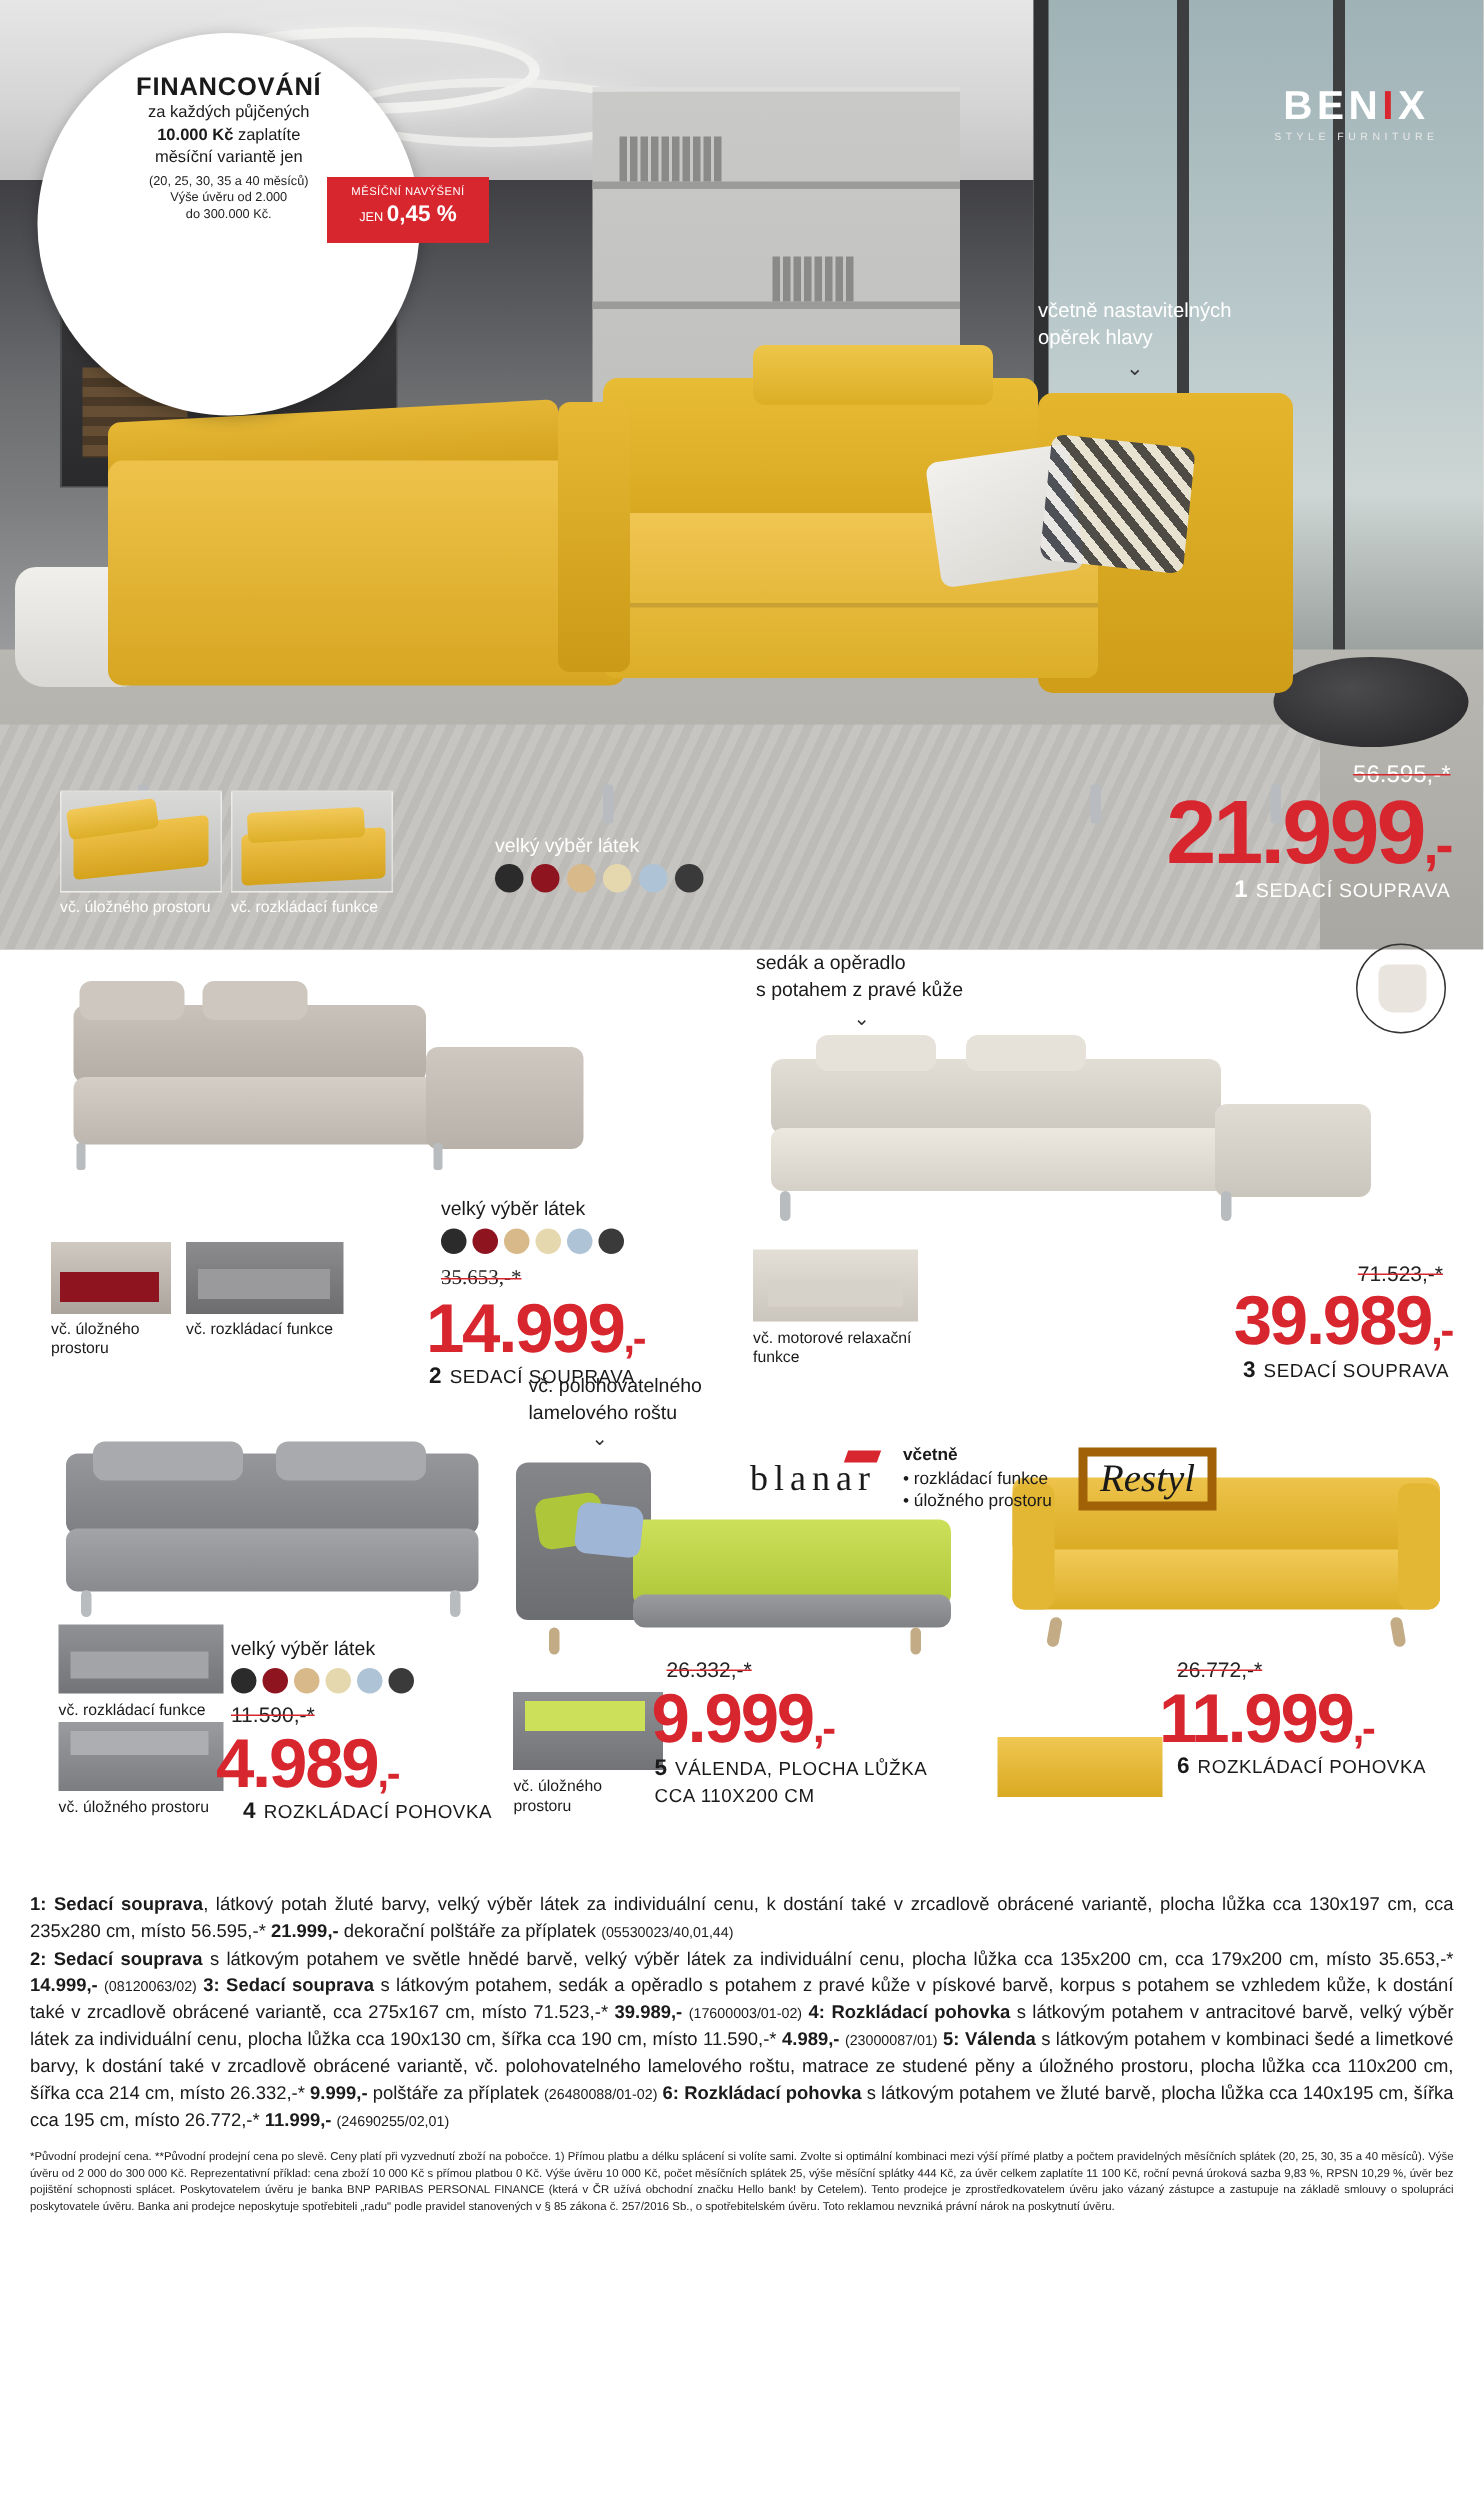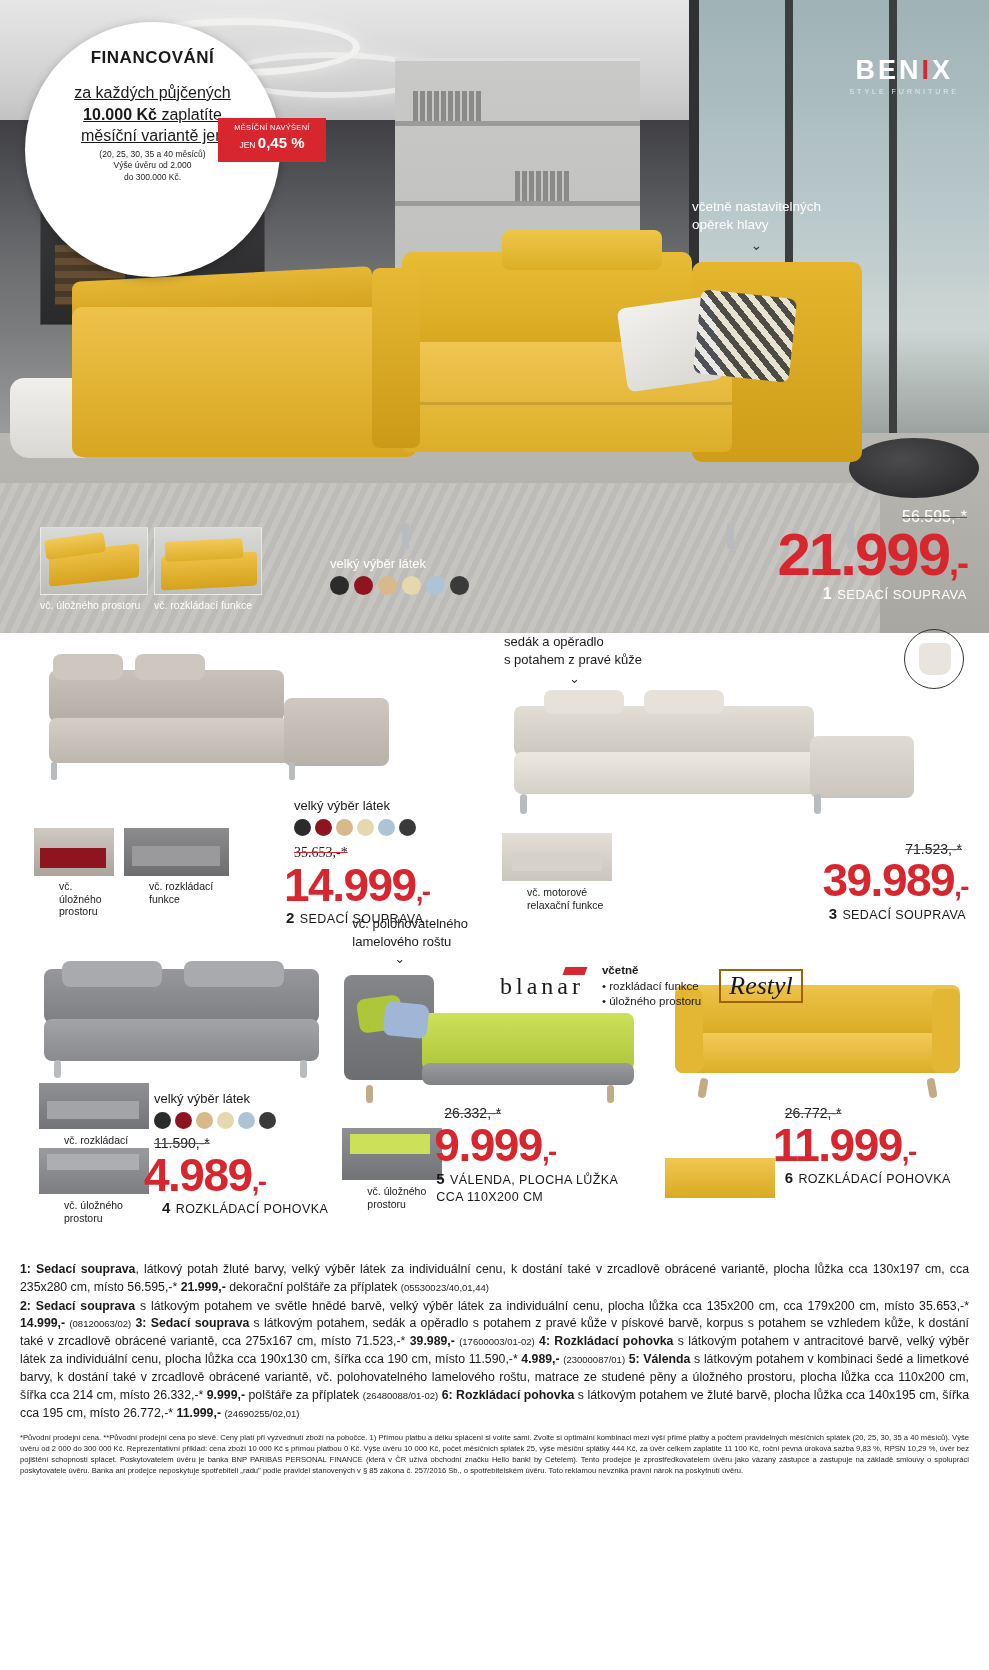--- a/index.html
+++ b/index.html
@@ -128,21 +128,21 @@
   .hero-logo .wm{ font-size:27px; letter-spacing:3px; font-weight:700; }
   .hero-logo .wm i{ font-style:normal; color:#d8262f;}
   .hero-logo .sub{ font-size:7px; letter-spacing:3px; margin-top:2px; color:#e8e8e8;}
 
   .fin-circle{
     position:absolute; left:25px; top:22px; width:255px; height:255px; border-radius:50%;
     background:#ffffff; text-align:center; padding-top:26px;
     box-shadow:0 2px 10px rgba(0,0,0,.25);
   }
   .fin-circle .t1{ font-size:17px; font-weight:700; letter-spacing:.5px;}
-  .fin-circle .t2{ font-size:16px; line-height:1.35; margin-top:14px;text-decoration:underline;}
+  .fin-circle .t2{ font-size:11px; line-height:1.35; margin-top:0;}
   .fin-circle .big{ font-size:46px; font-weight:700; margin-top:2px; letter-spacing:-1px;}
   .fin-circle .big sup{ font-size:11px; font-weight:400; top:-20px; }
   .fin-circle .t3{ font-size:8.5px; line-height:1.35; margin-top:2px; color:#222;}
   .fin-badge{
     position:absolute; left:218px; top:118px; width:108px; height:44px; background:#d8262f; color:#fff;
     text-align:center; padding-top:5px;
   }
   .fin-badge .a{ font-size:7.5px; letter-spacing:.3px;}
   .fin-badge .b{ font-size:8.5px; margin-top:2px;}
   .fin-badge .b b{ font-size:15px; }
@@ -169,21 +169,21 @@
   .price-hero{ position:absolute; right:22px; bottom:30px; text-align:right;}
   .price-hero .old{ color:#fff; font-size:16px; text-decoration: line-through; text-decoration-color:#d8262f;}
   .price-hero .new{ color:#d8262f; font-size:60px; font-weight:700; line-height:.95; letter-spacing:-2px;}
   .price-hero .new .cur{ font-size:36px;}
   .price-hero .cap{ color:#fff; font-size:13px; letter-spacing:.5px; margin-top:2px;}
   .price-hero .cap b{ font-size:16px; margin-right:5px;}
 
   
   .grid { position:relative; width:989px; padding:0 14px;}
   .row { position:relative; display:flex; }
-  .cap-s{ font-size:10.5px; color:#1a1a1a; line-height:1.2;margin-left:25px;}
+  .cap-s{ font-size:10.5px; color:#1a1a1a; line-height:1.2;}
   .price-old{ font-size:14px; color:#222; text-decoration: line-through; text-decoration-color:#d8262f;}
   .price-new{ color:#d8262f; font-weight:700; letter-spacing:-1.5px;}
   .price-new .cur{ font-size:60%;}
   .prod-cap{ font-size:12.5px; letter-spacing:.4px;}
   .prod-cap b{ font-size:15px; margin-right:5px;}
   .dots-s{ display:flex; gap:4px;}
   .dots-s i{ width:17px; height:17px; border-radius:50%; display:block;}
   .chev{ font-size:13px; color:#333;}
 
   
@@ -505,21 +505,21 @@
     <div style="position:absolute; left:500px; top:330px; display:flex; align-items:center; gap:18px;">
       <div class="blanar" style="font-size:24px; letter-spacing:4px; position:relative;">
         <span>blanar</span>
         <span style="position:absolute; right:-2px; top:-6px; width:22px; height:8px; background:#d8262f; transform:skewX(-20deg);"></span>
       </div>
       <div style="font-size:11.5px; line-height:1.35;">
         <b>včetně</b><br>
         <span>• rozkládací funkce</span><br>
         <span>• úložného prostoru</span>
       </div>
-      <div style="font-family:'Liberation Serif', serif; font-size:26px; font-style:italic; border:2px solid #a16207; padding:0 8px;"><span>Restyl</span></div>
+      <div style="font-family:'Liberation Serif', serif; font-size:26px; font-style:italic; border:6px solid #a16207; padding:0 8px;"><span>Restyl</span></div>
     </div>
 
   </div>
 
   <div class="desc">
     <p>
       <b>1:</b>
       <b>Sedací souprava</b><span>, látkový potah žluté barvy, velký výběr látek za individuální cenu, k dostání také v zrcadlově obrácené variantě, plocha lůžka cca 130x197 cm, cca 235x280 cm, místo 56.595,-*</span>
       <b>21.999,-</b>
       <span>dekorační polštáře za příplatek</span> <span class="code">(05530023/40,01,44)</span>

